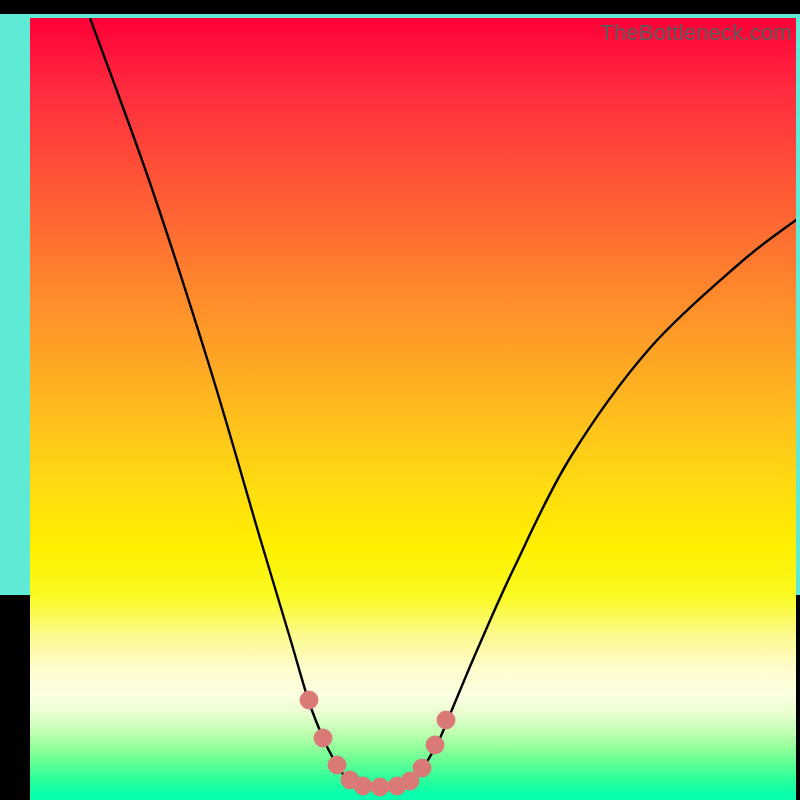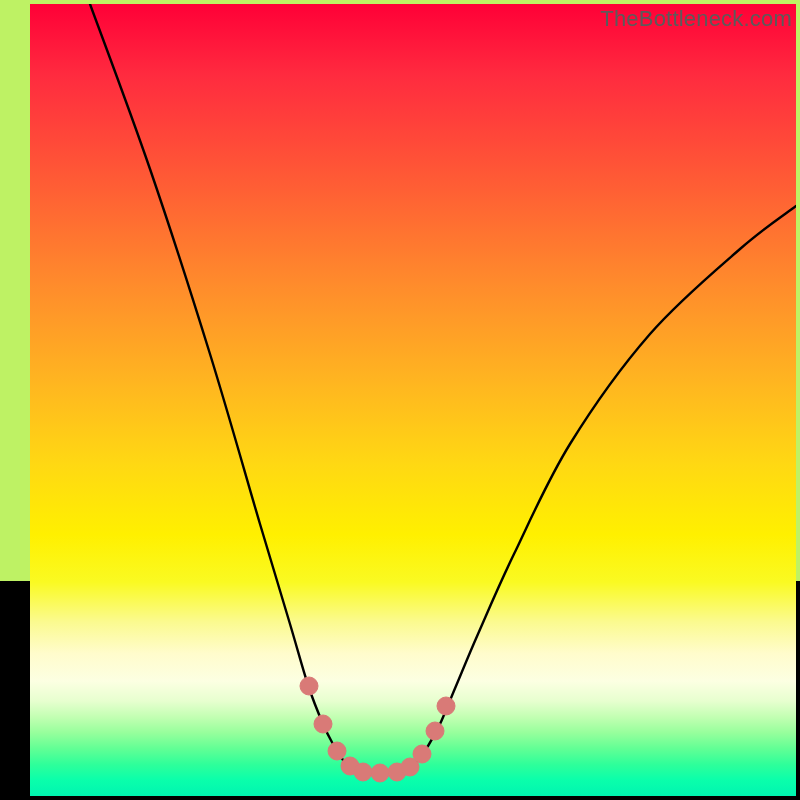--- a/index.html
+++ b/index.html
@@ -8,21 +8,22 @@
     width: 800px;
     height: 800px;
     overflow: hidden;
     background: #000;
     font-family: Arial, Helvetica, sans-serif;
   }
   .stage {
     position: relative;
     width: 800px;
     height: 581px;
-    background: #bef264;
+    background: #5eead4;
+    margin-top: 14px;
   }
   .plot {
     position: absolute;
     left: 30px;
     top: 4px;
     width: 766px;
     height: 792px;
   }
   .gradient {
     position: absolute;

